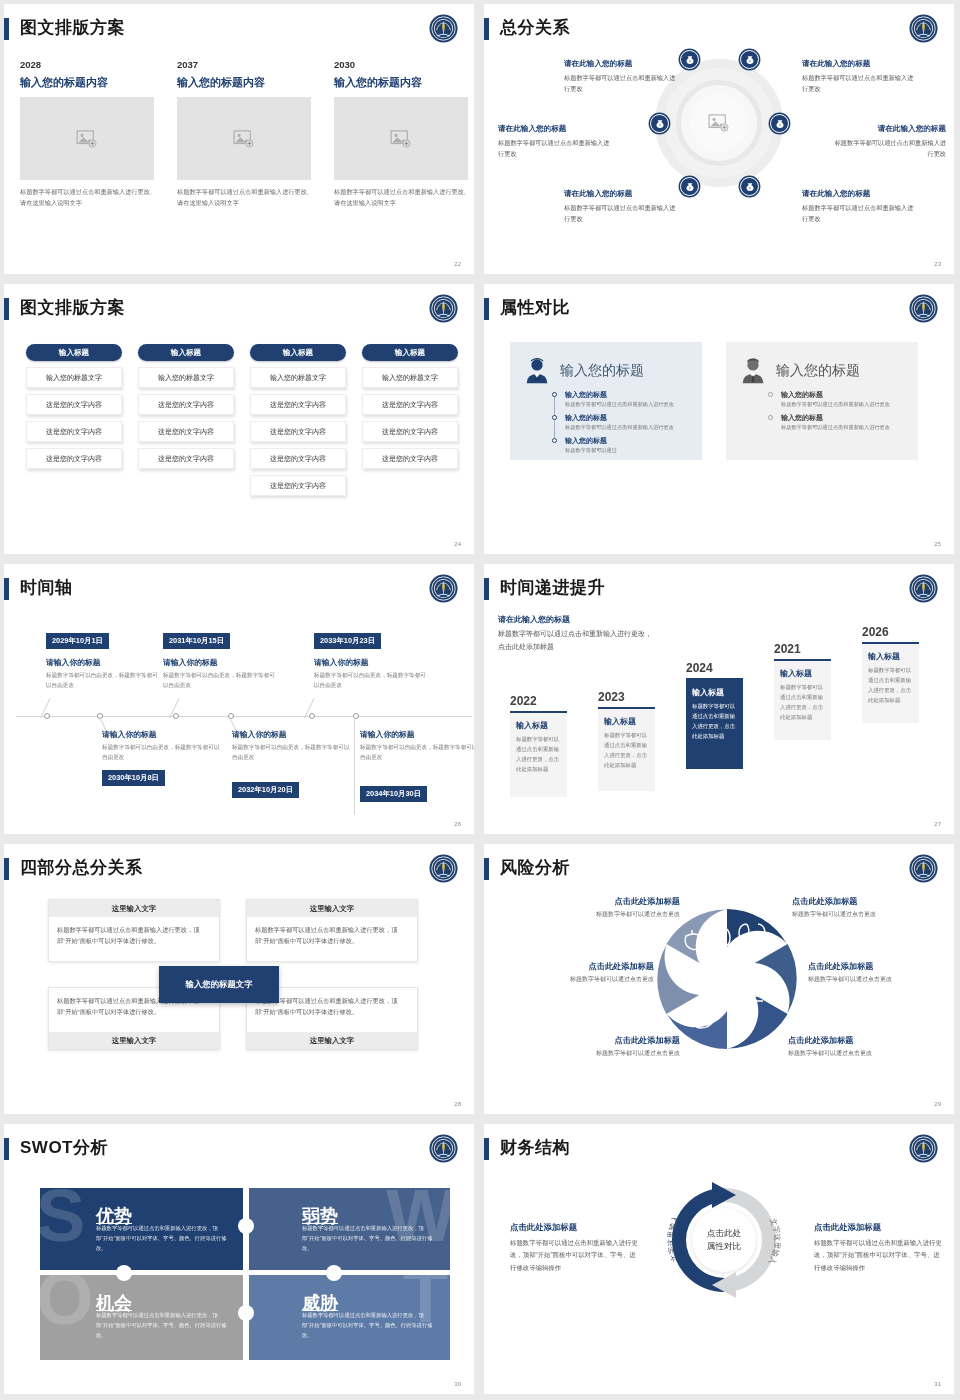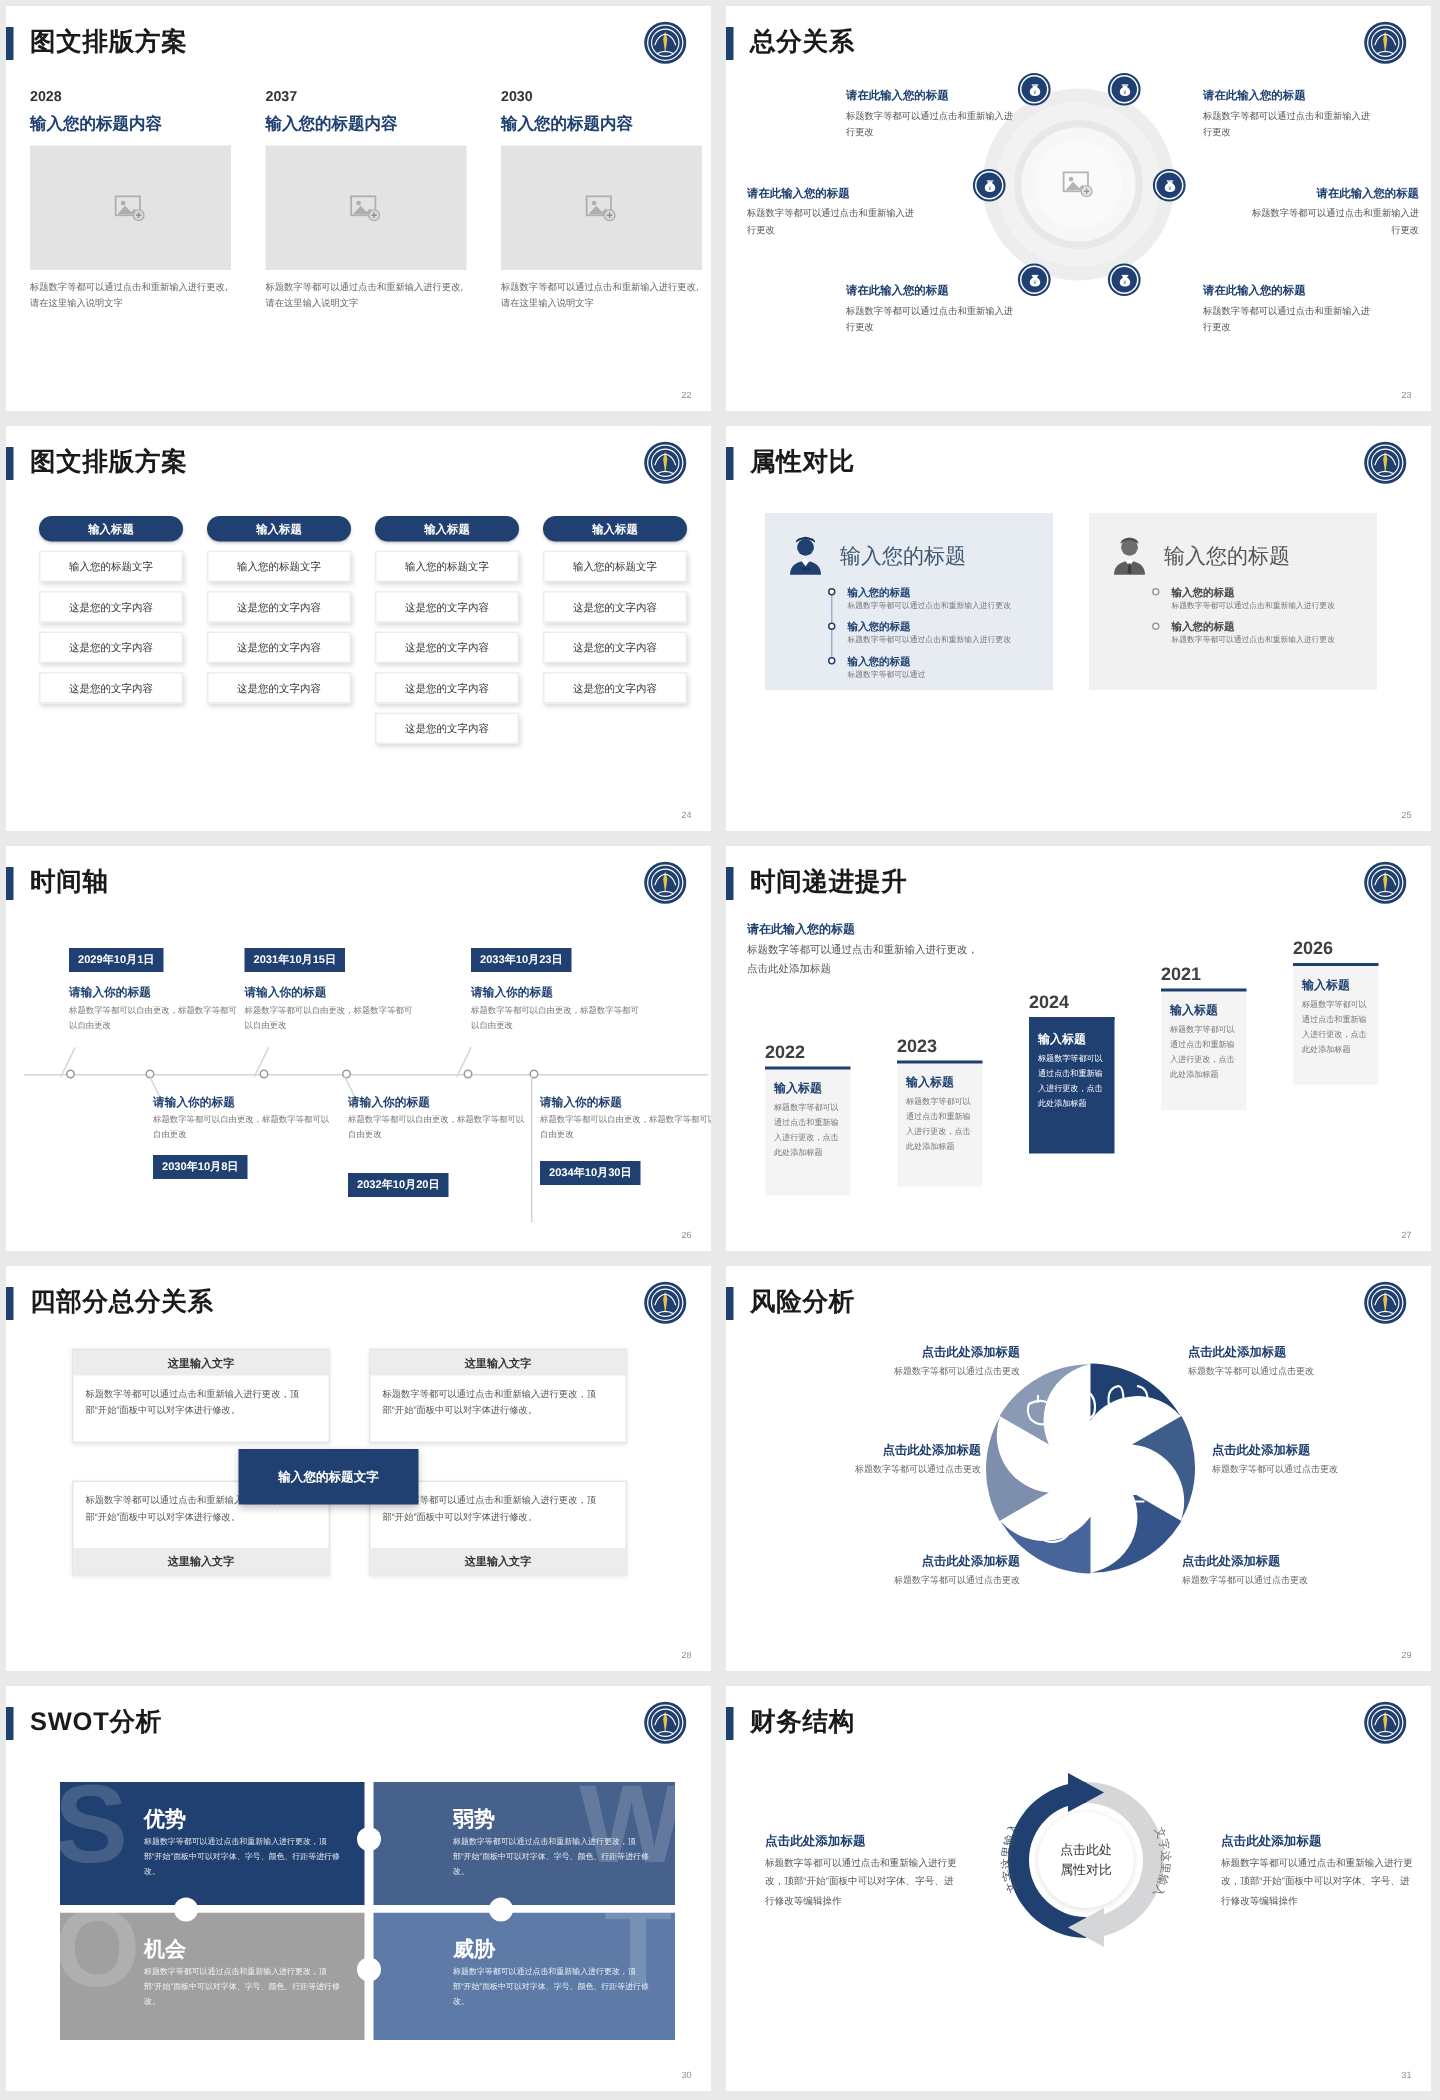--- a/index.html
+++ b/index.html
@@ -84,21 +84,21 @@
     box-shadow:0 2px 5px rgba(0,0,0,.25);}
 
   
   .s29t{position:absolute;width:150px;}
   .s29t .h{font-size:8.2px;font-weight:bold;color:#1f4070;}
   .s29t .p{font-size:6px;color:#666;margin-top:3px;}
 
   
   .sw{position:absolute;width:204px;height:85px;overflow:hidden;}
   .swL{position:absolute;font-size:74px;font-weight:bold;color:rgba(255,255,255,.16);line-height:.82;}
-  .swT{position:absolute;left:56px;top:16px;font-size:14px;font-weight:bold;color:#fff;}
+  .swT{position:absolute;left:56px;top:16px;font-size:18px;font-weight:bold;color:#fff;text-decoration:underline;}
   .swP{position:absolute;left:56px;top:36px;width:132px;font-size:5.3px;color:rgba(255,255,255,.88);line-height:1.85;}
   .knob{position:absolute;background:#fff;border-radius:50%;z-index:4;}
 
   
   .s31t{position:absolute;width:128px;}
   .s31t .h{font-size:8.4px;font-weight:bold;color:#1f4070;}
   .s31t .p{font-size:6.4px;color:#555;line-height:1.95;margin-top:4px;}
   .s31c{position:absolute;left:172px;top:48px;width:136px;height:136px;}
   .s31ctr{position:absolute;left:36px;top:36px;width:64px;height:64px;border-radius:50%;background:#fff;
     box-shadow:0 1px 4px rgba(0,0,0,.13);display:flex;flex-direction:column;align-items:center;justify-content:center;
@@ -445,21 +445,21 @@
       <span class="dtag" style="position:static;display:inline-block;margin-top:8px">2030年10月8日</span>
     </div>
     <div style="position:absolute;left:228px;top:165px;width:118px" class="s26b">
       <div class="h">请输入你的标题</div>
       <div class="p">标题数字等都可以自由更改，标题数字等都可以自由更改</div>
       <span class="dtag" style="position:static;display:inline-block;margin-top:20px">2032年10月20日</span>
     </div>
     <div style="position:absolute;left:356px;top:165px;width:118px" class="s26b">
       <div class="h">请输入你的标题</div>
       <div class="p">标题数字等都可以自由更改，标题数字等都可以自由更改</div>
-      <span class="dtag" style="position:static;display:inline-block;margin-top:12px">2034年10月30日</span>
+      <span class="dtag" style="position:static;display:inline-block;margin-top:24px">2034年10月30日</span>
     </div>
   </div>
     </div>
 
   <div class="slide">
       <div class="canvas">
     <div class="hbar"></div>
     <div class="htitle">时间递进提升</div>
     <svg class="logo" viewBox="0 0 40 40">
           <circle cx="20" cy="20" r="17" fill="#1f3f6e"></circle>

